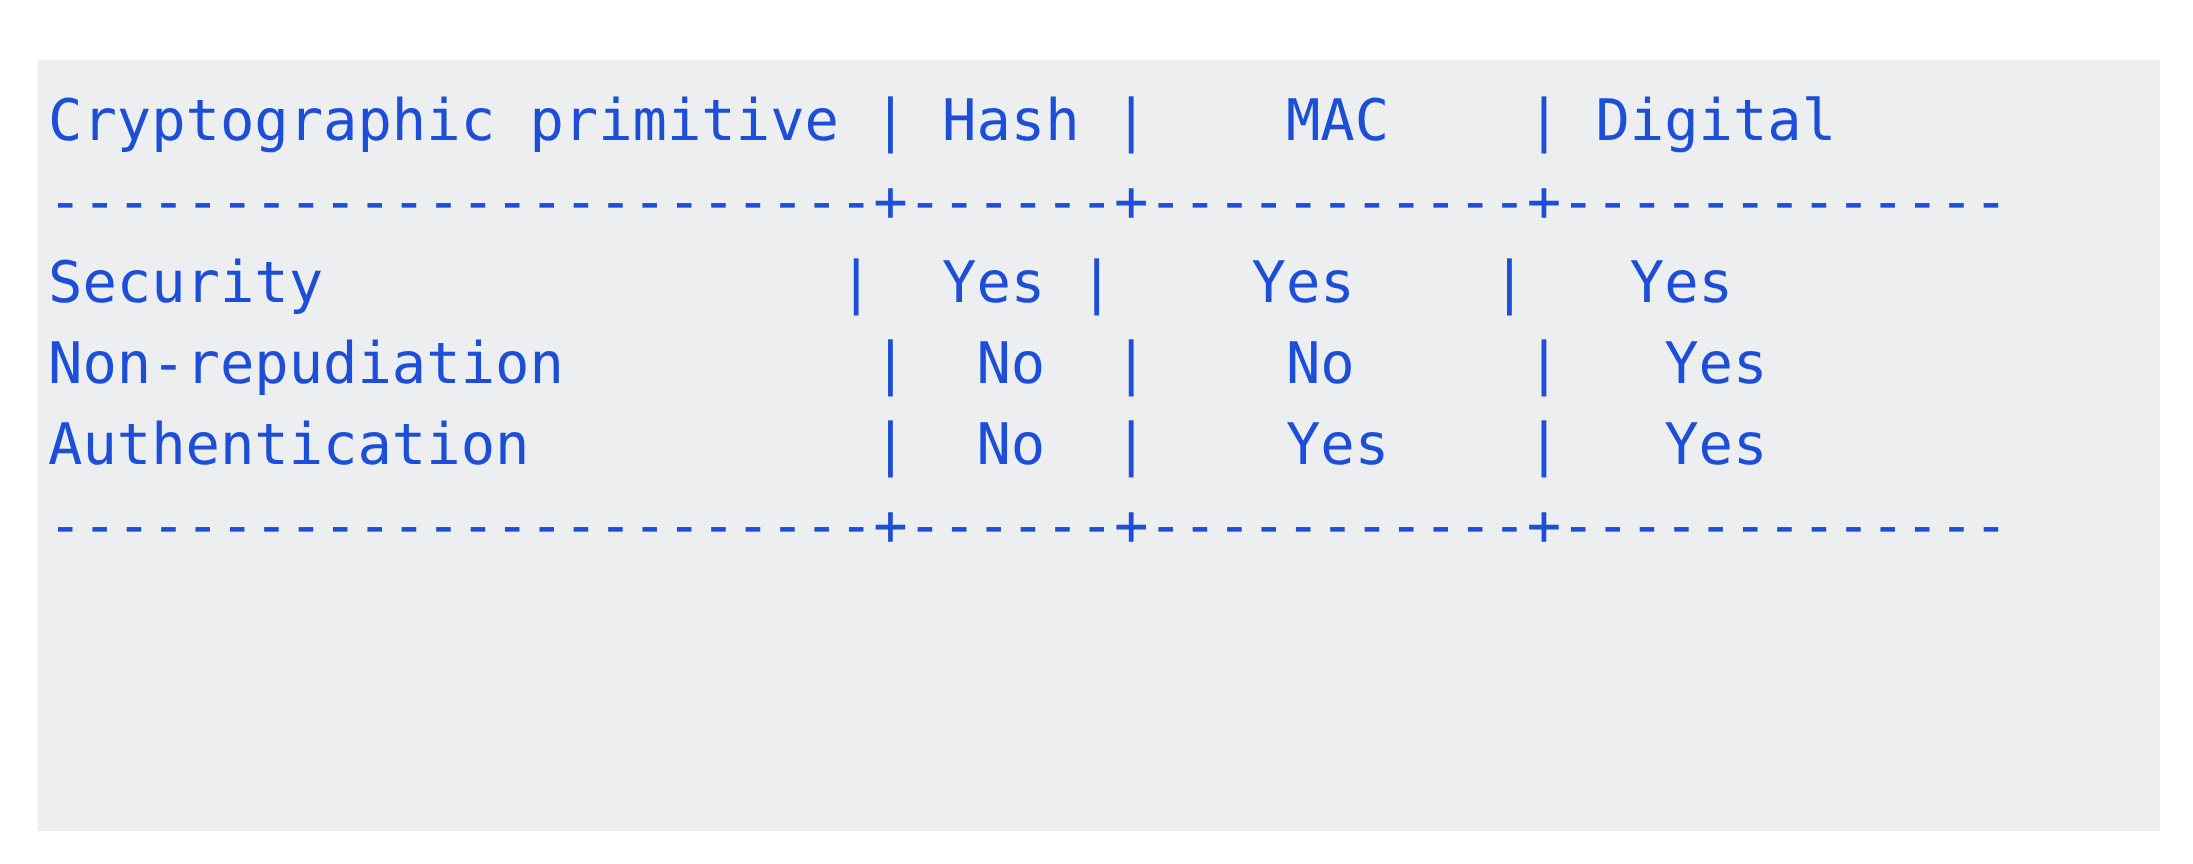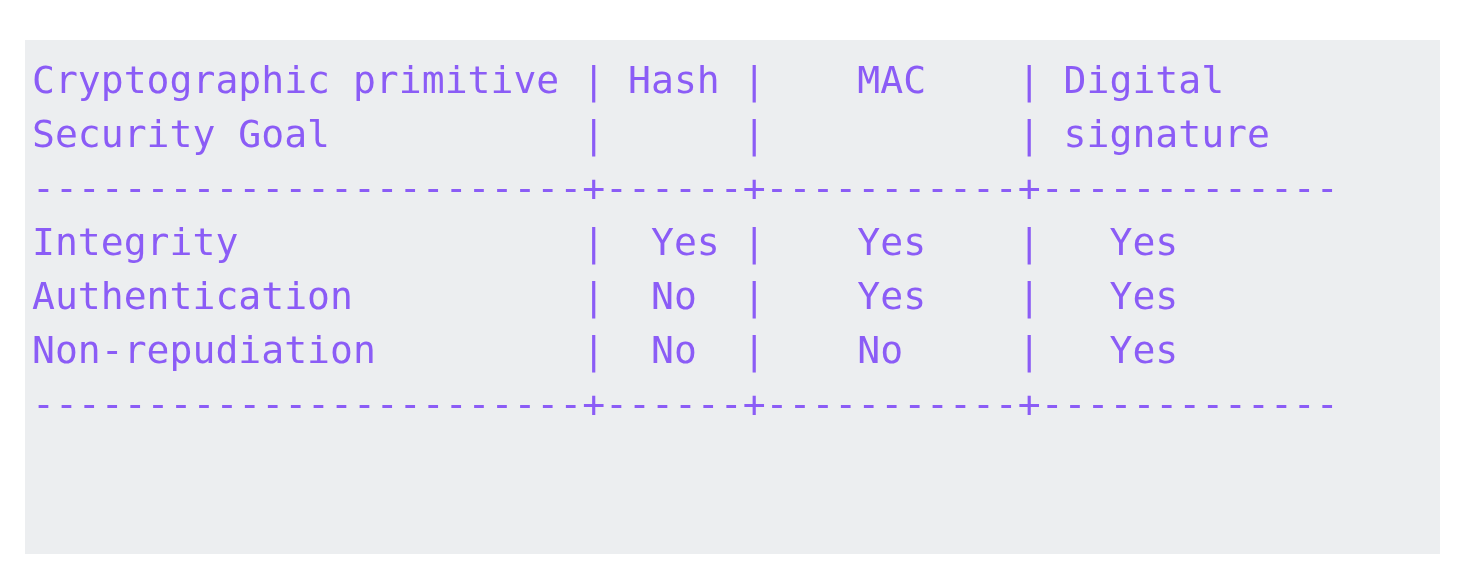--- a/index.html
+++ b/index.html
@@ -17,34 +17,33 @@
     width: 1415px;
     height: 514px;
     background: #eceef0;
     box-sizing: border-box;
     padding: 13px 0 0 7px;
   }
   .ascii-table {
     font-family: "DejaVu Sans Mono", "Liberation Mono", monospace;
     font-size: 38.1px;
     line-height: 54px;
-    color: #8b5cf6;
+    color: #1d4ed8;
     font-weight: 400;
   }
   .ascii-line {
     height: 54px;
     white-space: pre;
   }
 </style>
 </head>
 <body>
 
 <div class="code-panel">
   <div class="ascii-table">
     <div class="ascii-line">Cryptographic primitive | Hash |    MAC    | Digital</div>
-    <div class="ascii-line">Security Goal           |      |           | signature</div>
     <div class="ascii-line">------------------------+------+-----------+-------------</div>
-    <div class="ascii-line">Integrity               |  Yes |    Yes    |   Yes</div>
+    <div class="ascii-line">Security               |  Yes |    Yes    |   Yes</div>
+    <div class="ascii-line">Non-repudiation         |  No  |    No     |   Yes</div>
     <div class="ascii-line">Authentication          |  No  |    Yes    |   Yes</div>
-    <div class="ascii-line">Non-repudiation         |  No  |    No     |   Yes</div>
     <div class="ascii-line">------------------------+------+-----------+-------------</div>
   </div>
 </div>
 
 </body></html>

